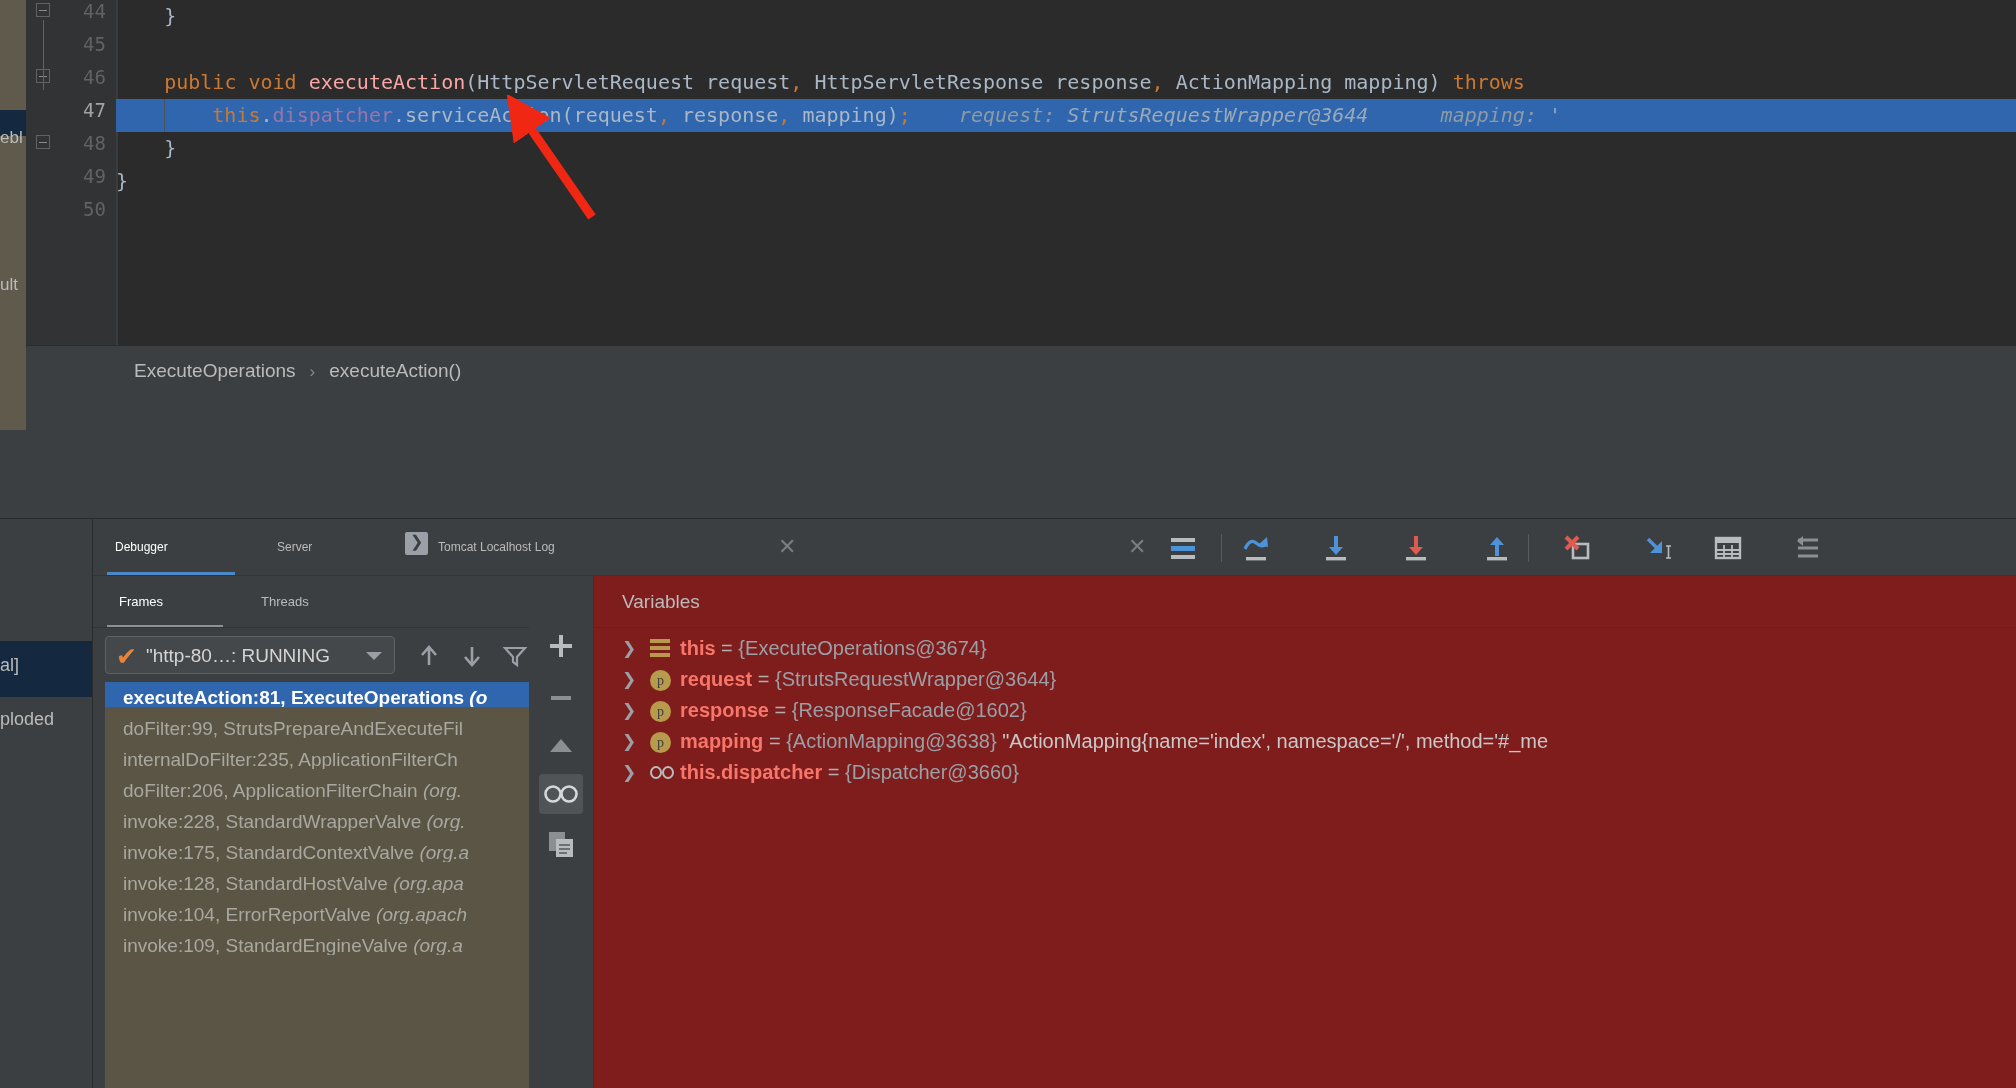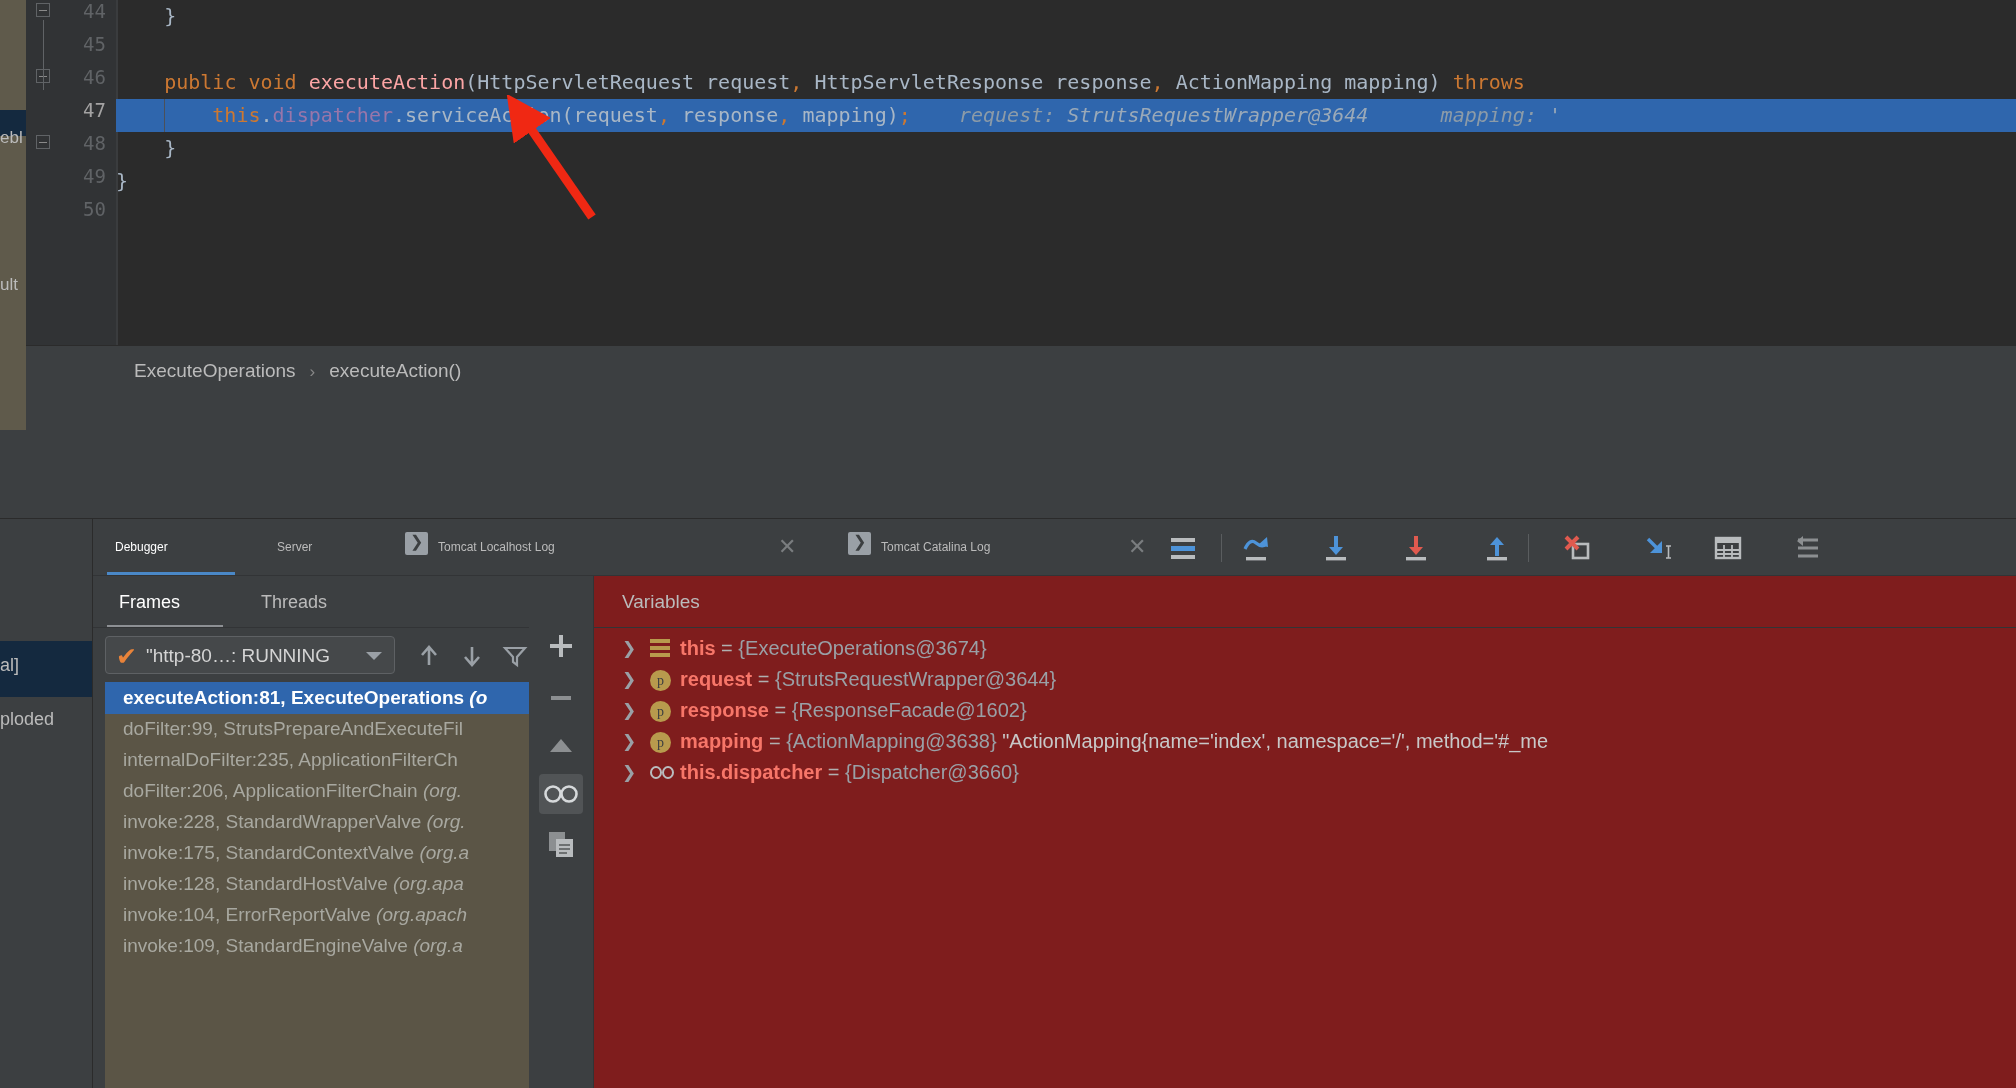--- a/index.html
+++ b/index.html
@@ -168,21 +168,21 @@
     position: absolute; left: 0; top: 56px; right: 0; bottom: 0;
     border-top: 1px solid #323436;
   }
   #frames-pane {
     position: absolute; left: 0; top: 0; width: 436px; bottom: 0;
     background: #3c3f41;
   }
   #frames-tabbar { position: absolute; left: 0; top: 0; right: 0; height: 52px; }
   .ftab {
     position: absolute; top: 0; height: 52px; line-height: 52px;
-    color: #bbbbbb; font-size: 18px; white-space: nowrap; cursor: default;
+    color: #bbbbbb; font-size: 13px; white-space: nowrap; cursor: default;
   }
   .ftab.active { color: #ffffff; }
   #frames-underline {
     position: absolute; left: 14px; top: 49px; width: 116px; height: 3px; background: #8d9094;
   }
   #frames-tabbar-line {
     position: absolute; left: 0; top: 51px; right: 0; height: 1px; background: #323436;
   }
 
   #thread-row { position: absolute; left: 0; top: 52px; right: 0; height: 54px; }
@@ -204,21 +204,21 @@
     border-left: 8px solid transparent; border-right: 8px solid transparent;
     border-top: 8px solid #9aa0a6;
   }
   .thread-btn { position: absolute; top: 14px; width: 28px; height: 28px; cursor: default; }
 
   #frames-list {
     position: absolute; left: 12px; top: 106px; right: 0; bottom: 0;
     background: #5b5546; overflow: hidden;
   }
   .frame-row {
-    position: absolute; left: 0; right: 0; height: 32px; line-height: 31px;
+    position: absolute; left: 0; right: 0; height: 25px; line-height: 31px;
     padding-left: 18px; color: #a8a8a0; font-size: 19px; white-space: nowrap;
     overflow: hidden; cursor: default; box-sizing: border-box;
   }
   .frame-row.selected { background: #2f66ad; color: #ffffff; font-weight: bold; }
   .frame-row .pkg { font-style: italic; }
   #frames-scroll-edge {
     position: absolute; left: 0; top: 106px; width: 4px; bottom: 0; background: #3c3f41;
   }
 
   
@@ -361,23 +361,20 @@
         <div class="dtab active" style="left:22px">Debugger</div>
         <div class="dtab-underline" style="left:14px; width:128px;"></div>
 
         <div class="dtab" style="left:184px">Server</div>
 
         <div class="dtab" style="left:312px">
           <span class="run-glyph"></span><span>Tomcat Localhost Log</span>
         </div>
         <div class="tab-close" style="left:685px">✕</div>
 
-        <div class="dtab" style="left:755px">
-          <span class="run-glyph"></span><span>Tomcat Catalina Log</span>
-        </div>
         <div class="tab-close" style="left:1035px">✕</div>
 
         <svg class="tb-icon" style="left:1075px" viewBox="0 0 30 30">
           <rect x="3" y="5" width="24" height="4" fill="#b9bcbe"></rect>
           <rect x="3" y="13" width="24" height="5" fill="#4d93d9"></rect>
           <rect x="3" y="22" width="24" height="4" fill="#b9bcbe"></rect>
         </svg>
         <div id="toolbar-sep-1"></div>
 
         <svg class="tb-icon" style="left:1148px" viewBox="0 0 30 30">

